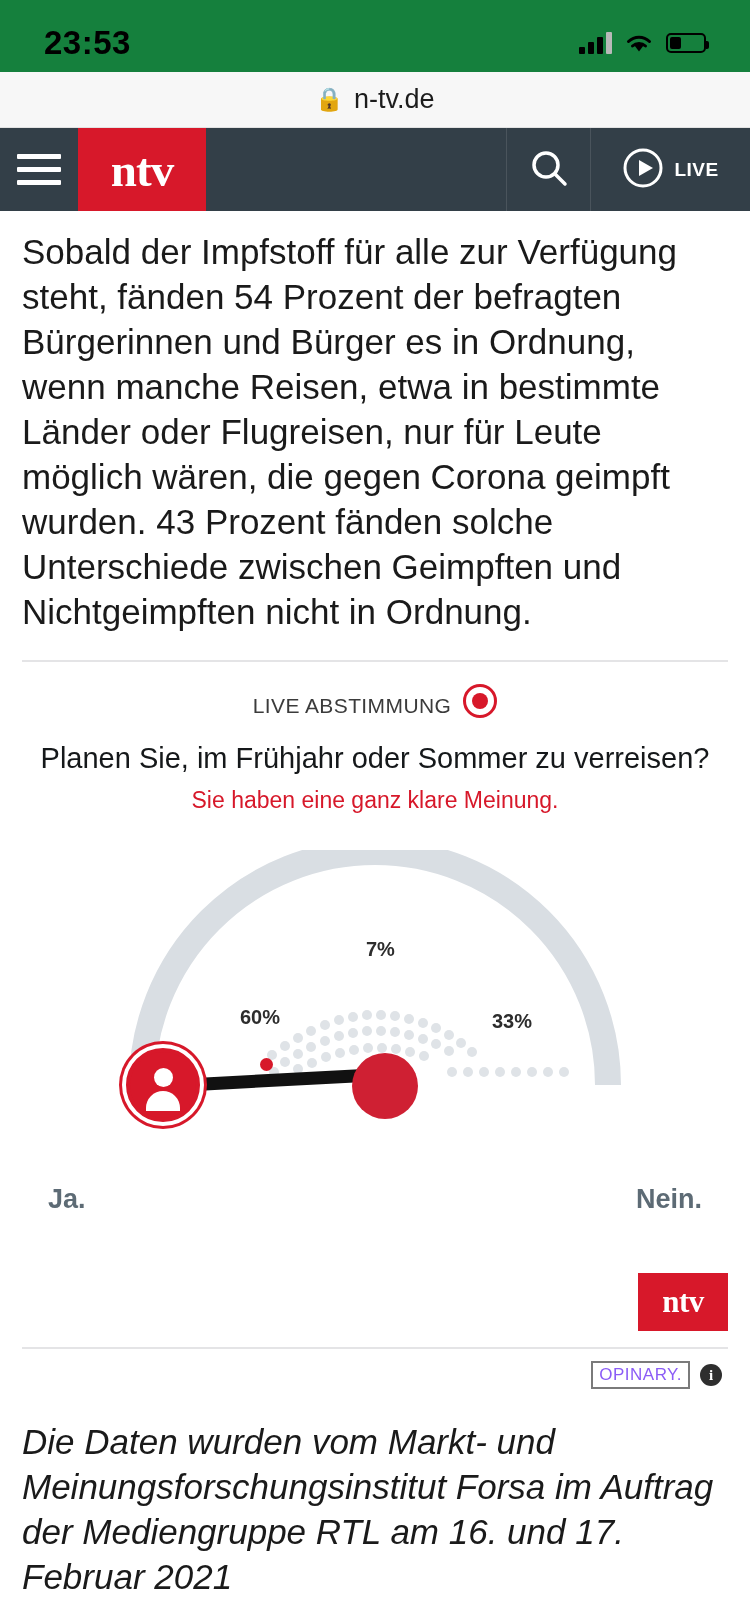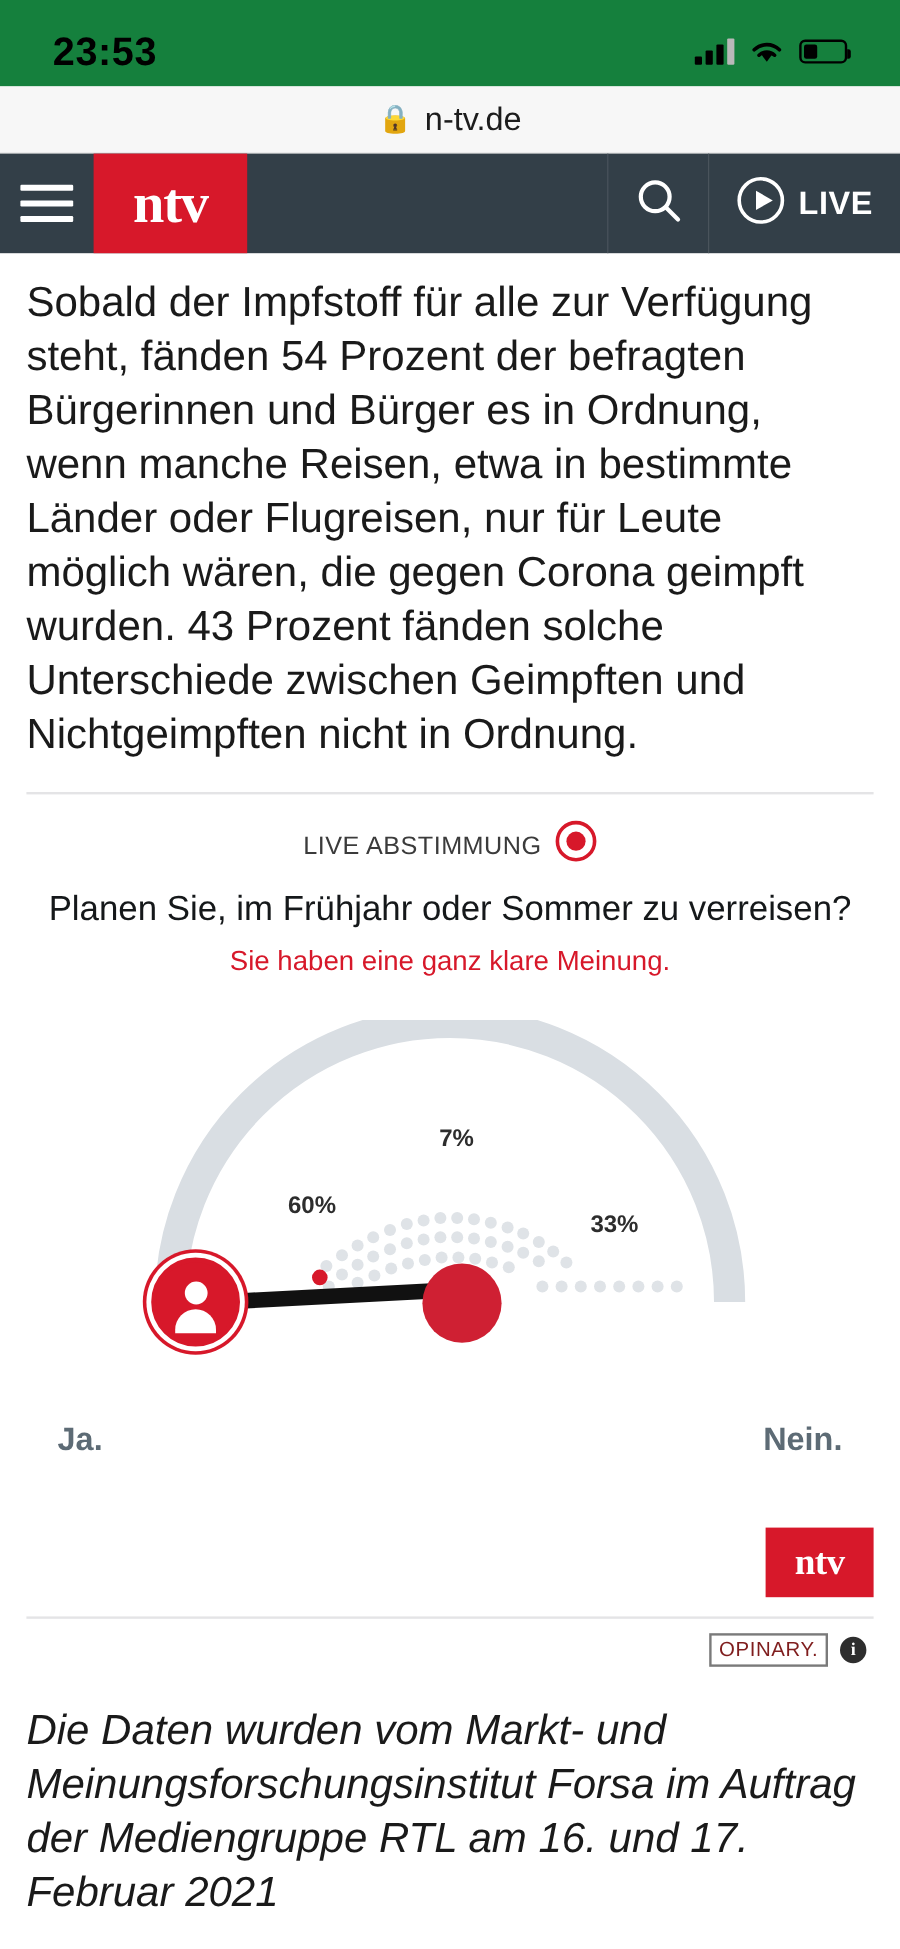--- a/index.html
+++ b/index.html
@@ -86,21 +86,21 @@
   .header-btn {
     width: 84px;
     border-left: 1px solid #4a545c;
     display: flex; align-items: center; justify-content: center;
   }
   .header-live {
     width: 160px;
     border-left: 1px solid #4a545c;
     display: flex; align-items: center; justify-content: center; gap: 10px;
   }
-  .live-label { color: #fff; font-size: 27px; font-weight: bold; letter-spacing: .5px; }
+  .live-label { color: #fff; font-size: 19px; font-weight: bold; letter-spacing: .5px; }
 
   
   .article {
     padding: 18px 22px 0 22px;
   }
   .article p {
     font-size: 35px;
     line-height: 45px;
     color: #1a1a1a;
   }
@@ -133,21 +133,21 @@
   
   .gauge-wrap {
     position: relative;
     height: 330px;
     margin-top: 36px;
   }
   .gauge-svg { display: block; margin: 0 auto; }
   .gauge-label {
     position: absolute; font-size: 20px; font-weight: bold; color: #2d2d2d;
   }
-  .lbl-left  { left: 218px; top: 144px; }
+  .lbl-left  { left: 218px; top: 156px; }
   .lbl-mid   { left: 344px; top: 88px; }
   .lbl-right { left: 470px; top: 160px; }
 
   .avatar-knob {
     position: absolute; left: 104px; top: 198px;
     width: 74px; height: 74px; border-radius: 50%;
     background: #d7182a; border: 4px solid #d7182a;
     box-shadow: 0 0 0 4px #fff, 0 0 0 7px #d7182a;
     display: flex; align-items: center; justify-content: center;
   }
@@ -185,21 +185,21 @@
     color: #fff; font-size: 31px; font-weight: bold;
     font-family: "Liberation Serif", serif; letter-spacing: -.5px;
   }
   .poll-rule { border-top: 2px solid #e4e4e6; margin-top: 16px; }
   .opinary-row {
     display: flex; justify-content: flex-end; align-items: center; gap: 10px;
     margin-top: 12px; padding-right: 6px;
   }
   .opinary-badge {
     border: 2px solid #7a7a7a; padding: 2px 6px;
-    font-size: 17px; color: #7f1d1d; letter-spacing: .5px;
+    font-size: 17px; color: #8b5cf6; letter-spacing: .5px;
   }
   .info-icon {
     width: 22px; height: 22px; border-radius: 50%; background: #2e2e2e;
     color: #fff; font-size: 15px; font-weight: bold;
     display: flex; align-items: center; justify-content: center;
     font-family: "Liberation Serif", serif;
   }
   .datenschutz {
     text-align: center; margin-top: 26px; font-size: 23px; color: #5a5a5a;
   }

